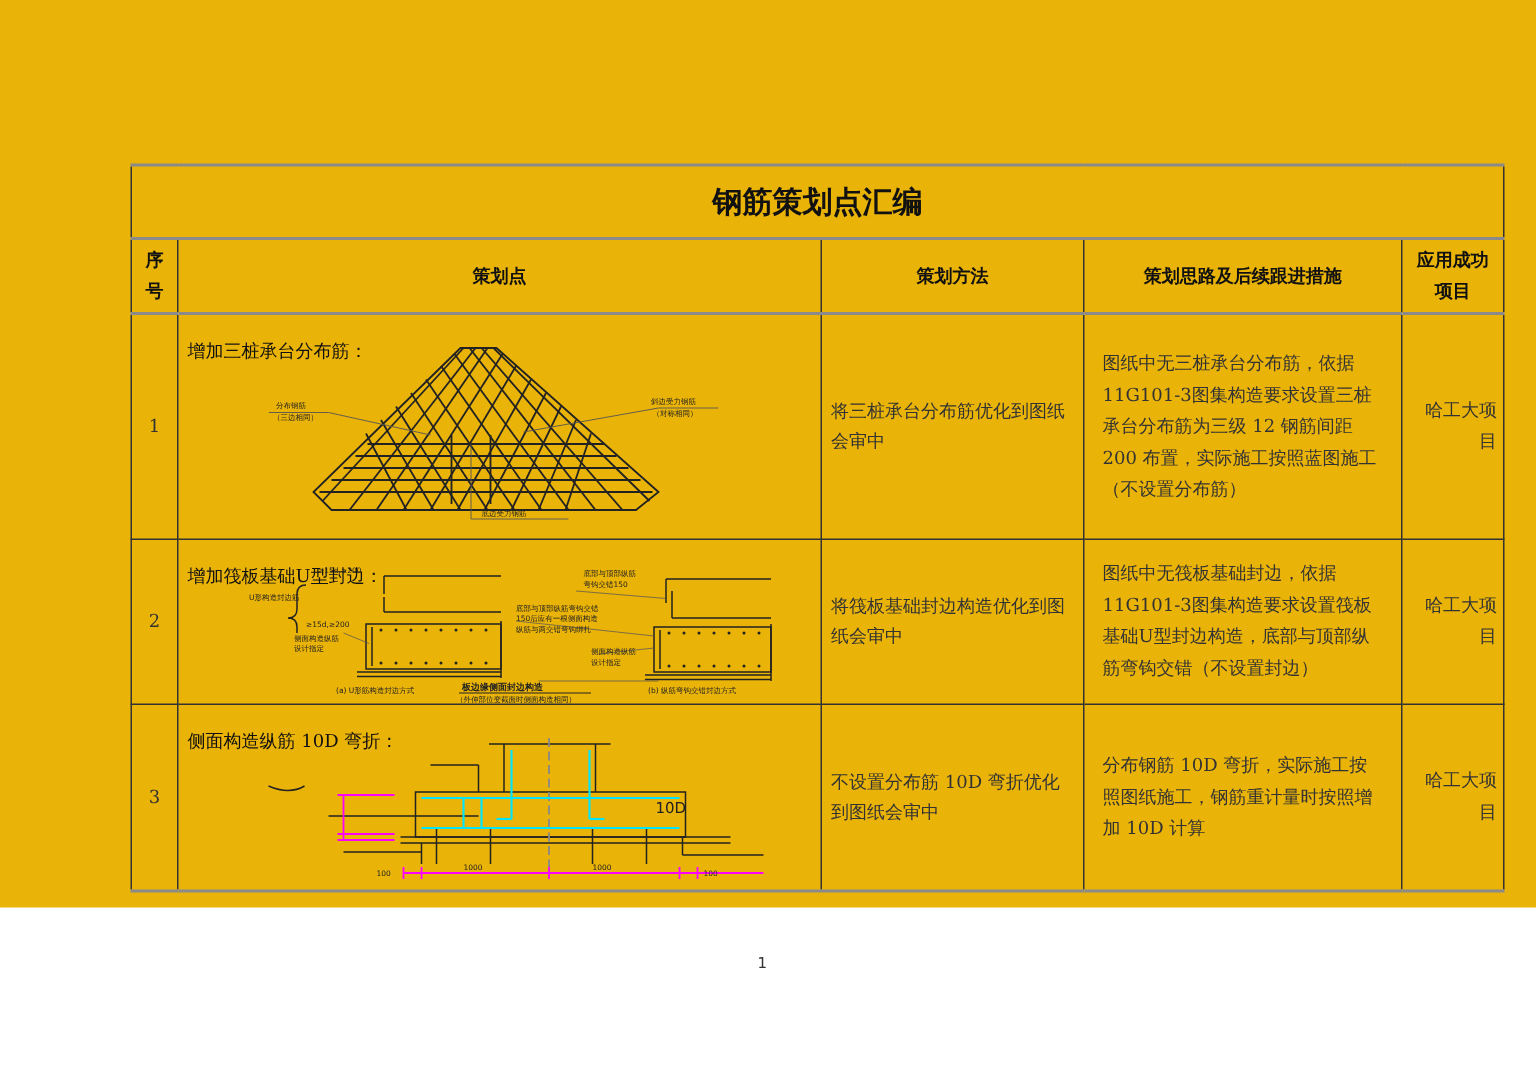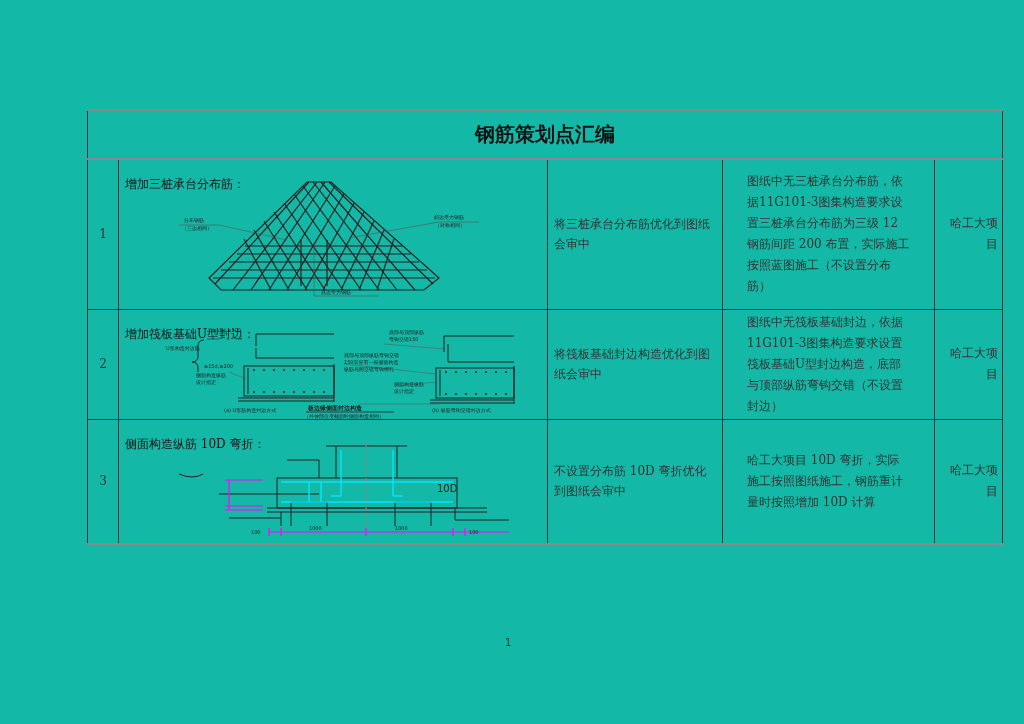--- a/index.html
+++ b/index.html
@@ -1,30 +1,30 @@
 <!DOCTYPE html>
 <html><head>
   <meta charset="utf-8">
   <style>
     html, body { margin: 0; padding: 0; background: #ffffff; }
     body { width: 1024px; height: 724px; position: relative; overflow: hidden;
            font-family: "DejaVu Serif", "Liberation Serif", serif; color: #222; }
-    .page { position: absolute; left: 0; top: 0; width: 1024px; height: 724px; background: #14b8a6; }
+    .page { position: absolute; left: 0; top: 0; width: 1024px; height: 605px; background: #eab308; }
     table.main { position: absolute; left: 87px; top: 109px; width: 915px; border-collapse: collapse; table-layout: fixed; }
     table.main td, table.main th { border: 1px solid #333; padding: 0; vertical-align: middle; }
     table.main tr.title-row td { border-top: 2px solid #8a8a8a; border-bottom: 2px solid #8a8a8a; }
     table.main tr.head-row td { border-bottom: 2px solid #8a8a8a; }
     table.main tr.last-row td { border-bottom: 2px solid #8a8a8a; }
     .title { height: 47px; text-align: center; font-family: "DejaVu Sans", "Liberation Sans", sans-serif; font-weight: bold; font-size: 20px; color: #111; }
     .hdr { height: 48px; text-align: center; font-family: "DejaVu Sans", "Liberation Sans", sans-serif; font-weight: bold; font-size: 12px; line-height: 21px; color: #111; }
     .seq { text-align: center; font-size: 12px; color: #333; }
     .point { position: relative; vertical-align: top !important; }
     .point-label { position: absolute; left: 6px; top: 16px; font-size: 12px; color: #111; white-space: nowrap; }
     .method { font-size: 12px; line-height: 20px; padding: 0 6px !important; color: #333; }
-    .thought { font-size: 12px; line-height: 21px; padding: 0 24px !important; color: #333; }
+    .thought { font-size: 12px; line-height: 21px; padding: 0 12px !important; color: #333; }
     .proj { text-align: right; font-size: 12px; line-height: 21px; color: #333; padding: 0 4px !important; }
     .diagram { position: absolute; }
     .tiny { font-size: 5px; fill: #222; font-family: "DejaVu Sans", sans-serif; }
     .caption { font-size: 6px; fill: #222; font-family: "DejaVu Sans", sans-serif; }
     .page-num { position: absolute; left: 505px; top: 637px; font-size: 10px; color: #333; font-family: "DejaVu Sans", sans-serif; }
   </style>
 </head>
 <body>
 
 <div class="page">
@@ -32,20 +32,27 @@
     <colgroup>
       <col style="width:31px">
       <col style="width:429px">
       <col style="width:175px">
       <col style="width:212px">
       <col style="width:68px">
     </colgroup>
     <tbody>
         <tr class="title-row">
       <td colspan="5" class="title">钢筋策划点汇编</td>
+    </tr>
+    <tr class="head-row">
+      <td class="hdr"><span style="display:inline-block;width:14px;word-break:break-all;">序号</span></td>
+      <td class="hdr">策划点</td>
+      <td class="hdr">策划方法</td>
+      <td class="hdr">策划思路及后续跟进措施</td>
+      <td class="hdr"><span style="display:inline-block;width:50px;">应用成功项目</span></td>
     </tr>
 
     <tr style="height:150px;">
       <td class="seq">1</td>
       <td class="point">
         <span class="point-label">增加三桩承台分布筋：</span>
         <svg class="diagram" style="left:60px;top:18px;" width="300" height="120" viewBox="0 0 300 120">
           <g stroke="#222" stroke-width="1.2" fill="none">
             <polygon points="128,4 152,4 260,100 245,112 42,112 30,100"></polygon>
 
@@ -253,20 +260,20 @@
           </g>
           <text x="268" y="50" font-size="10" fill="#222" font-family="DejaVu Sans, sans-serif">10D</text>
           <text class="tiny" x="82" y="92">100</text>
           <text class="tiny" x="140" y="88">1000</text>
           <text class="tiny" x="226" y="88">1000</text>
           <text class="tiny" x="300" y="92">100</text>
         </svg>
         <span class="point-label">侧面构造纵筋 10D 弯折：</span>
       </td>
       <td class="method">不设置分布筋 10D 弯折优化到图纸会审中</td>
-      <td class="thought">哈工大项目 10D 弯折，实际施工按照图纸施工，钢筋重计量时按照增加 10D 计算</td>
+      <td class="thought">分布钢筋 10D 弯折，实际施工按照图纸施工，钢筋重计量时按照增加 10D 计算</td>
       <td class="proj">哈工大项目</td>
     </tr>
   </tbody>
     </table>
 
   <div class="page-num">1</div>
 </div>
 
 </body></html>

